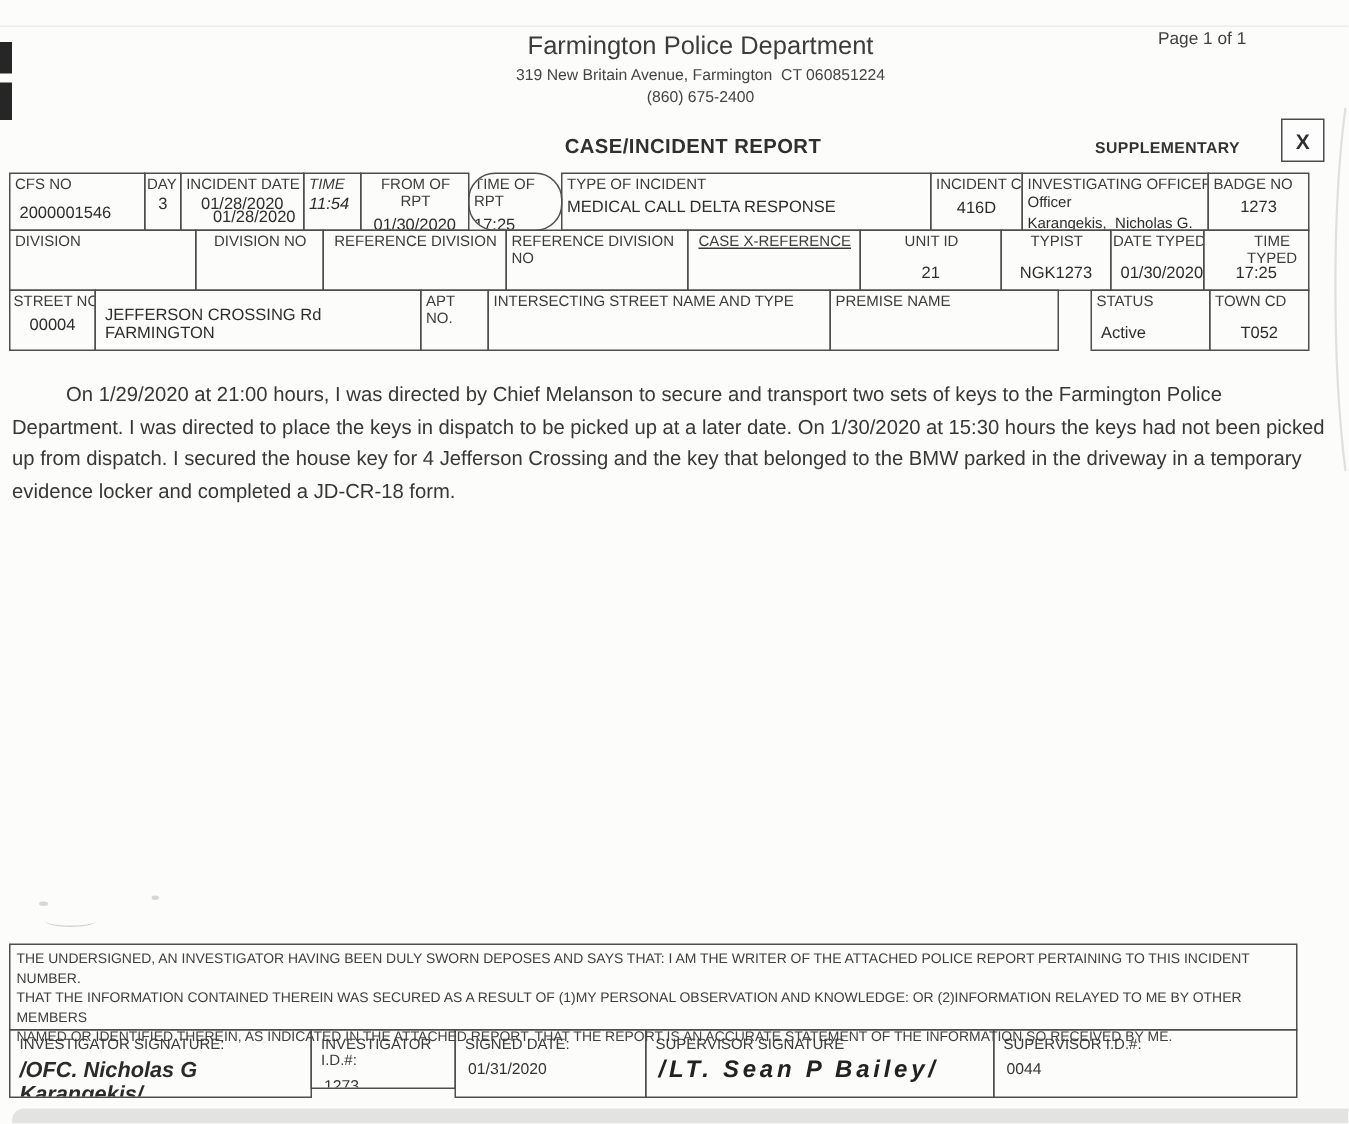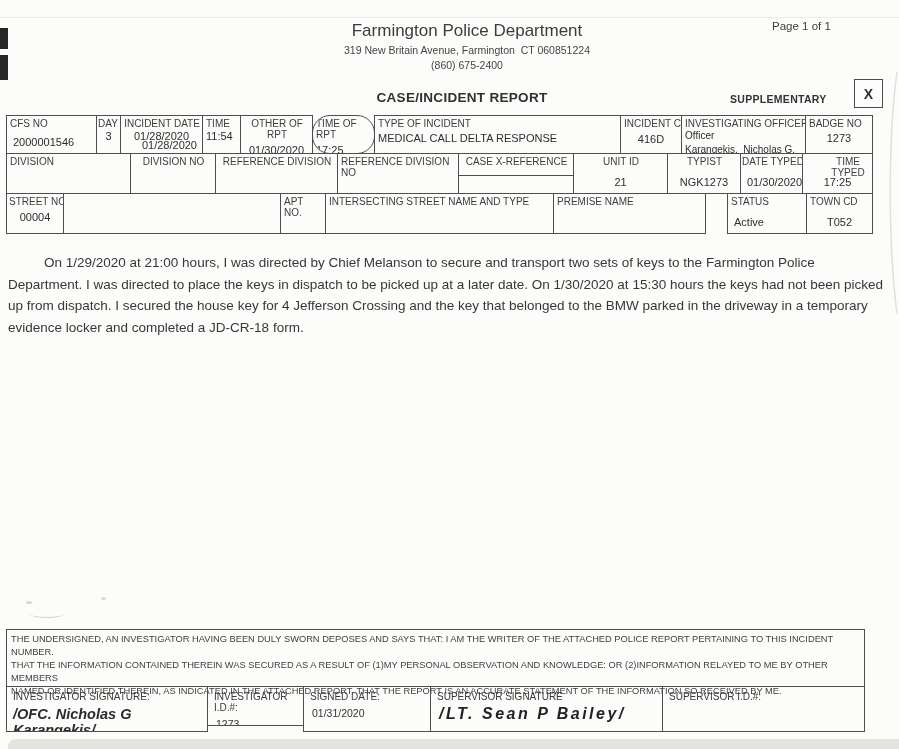--- a/index.html
+++ b/index.html
@@ -73,26 +73,26 @@
 </div>
 <div class="c" style="left:96px;top:115px;width:25px;height:39px;">
   <div class="cl" style="padding-left:1px;">DAY</div>
   <div class="cv tc">3</div>
 </div>
 <div class="c" style="left:120px;top:115px;width:83px;height:39px;">
   <div class="cl tc">INCIDENT DATE</div>
   <div class="cv tc">01/28/2020</div>
   <div class="cv vbr">01/28/2020</div>
 </div>
-<div class="c" style="left:202px;top:115px;width:39px;height:39px;">
+<div class="c" style="left:202px;top:115px;width:39px;height:39px;font-style:italic;">
   <div class="cl">TIME</div>
   <div class="cv">11:54</div>
 </div>
 <div class="c" style="left:240px;top:115px;width:73px;height:39px;">
-  <div class="cl tc">OTHER OF RPT</div>
+  <div class="cl tc">FROM OF RPT</div>
   <div class="cv tc" style="padding-top:4px;">01/30/2020</div>
 </div>
 <div class="c" style="left:312px;top:115px;width:63px;height:39px;border-radius:18px;">
   <div class="cl">TIME OF RPT</div>
   <div class="cv" style="padding-top:4px;">17:25</div>
 </div>
 <div class="c" style="left:374px;top:115px;width:247px;height:39px;">
   <div class="cl">TYPE OF INCIDENT</div>
   <div class="cv" style="padding-top:3px;">MEDICAL CALL DELTA RESPONSE</div>
 </div>
@@ -115,21 +115,21 @@
 </div>
 <div class="c" style="left:130px;top:153px;width:86px;height:41px;">
   <div class="cl tc">DIVISION NO</div>
 </div>
 <div class="c" style="left:215px;top:153px;width:123px;height:41px;">
   <div class="cl tc">REFERENCE DIVISION</div>
 </div>
 <div class="c" style="left:337px;top:153px;width:122px;height:41px;">
   <div class="cl">REFERENCE DIVISION NO</div>
 </div>
-<div class="c" style="left:458px;top:153px;width:116px;height:23px;">
+<div class="c" style="left:458px;top:153px;width:116px;height:41px;text-decoration:underline;">
   <div class="cl tc">CASE X-REFERENCE</div>
 </div>
 <div class="c" style="left:573px;top:153px;width:95px;height:41px;">
   <div class="cl tc">UNIT ID</div>
   <div class="cv vb tc">21</div>
 </div>
 <div class="c" style="left:667px;top:153px;width:74px;height:41px;">
   <div class="cl tc">TYPIST</div>
   <div class="cv vb tc">NGK1273</div>
 </div>
@@ -140,20 +140,21 @@
 <div class="c" style="left:802px;top:153px;width:71px;height:41px;padding-left:20px;">
   <div class="cl tc">TIME TYPED</div>
   <div class="cv vb tc">17:25</div>
 </div>
 
 <div class="c" style="left:6px;top:193px;width:58px;height:41px;">
   <div class="cl" style="white-space:nowrap;padding-left:2px;">STREET NO</div>
   <div class="cv tc" style="padding-top:4px;">00004</div>
 </div>
 <div class="c" style="left:63px;top:193px;width:218px;height:41px;">
+  <div class="cv vb">JEFFERSON CROSSING Rd   FARMINGTON</div>
 </div>
 <div class="c" style="left:280px;top:193px;width:46px;height:41px;">
   <div class="cl">APT NO.</div>
 </div>
 <div class="c" style="left:325px;top:193px;width:229px;height:41px;">
   <div class="cl">INTERSECTING STREET NAME AND TYPE</div>
 </div>
 <div class="c" style="left:553px;top:193px;width:153px;height:41px;">
   <div class="cl">PREMISE NAME</div>
 </div>
@@ -185,13 +186,14 @@
 <div class="c" style="left:303px;top:686px;width:128px;height:46px;">
   <div class="sl">SIGNED DATE:</div>
   <div class="sval">01/31/2020</div>
 </div>
 <div class="c" style="left:430px;top:686px;width:233px;height:46px;">
   <div class="sl">SUPERVISOR SIGNATURE</div>
   <div class="sig2">/LT. Sean P Bailey/</div>
 </div>
 <div class="c" style="left:662px;top:686px;width:203px;height:46px;">
   <div class="sl">SUPERVISOR I.D.#:</div>
+  <div class="sval">0044</div>
 </div>
 
 </body></html>

